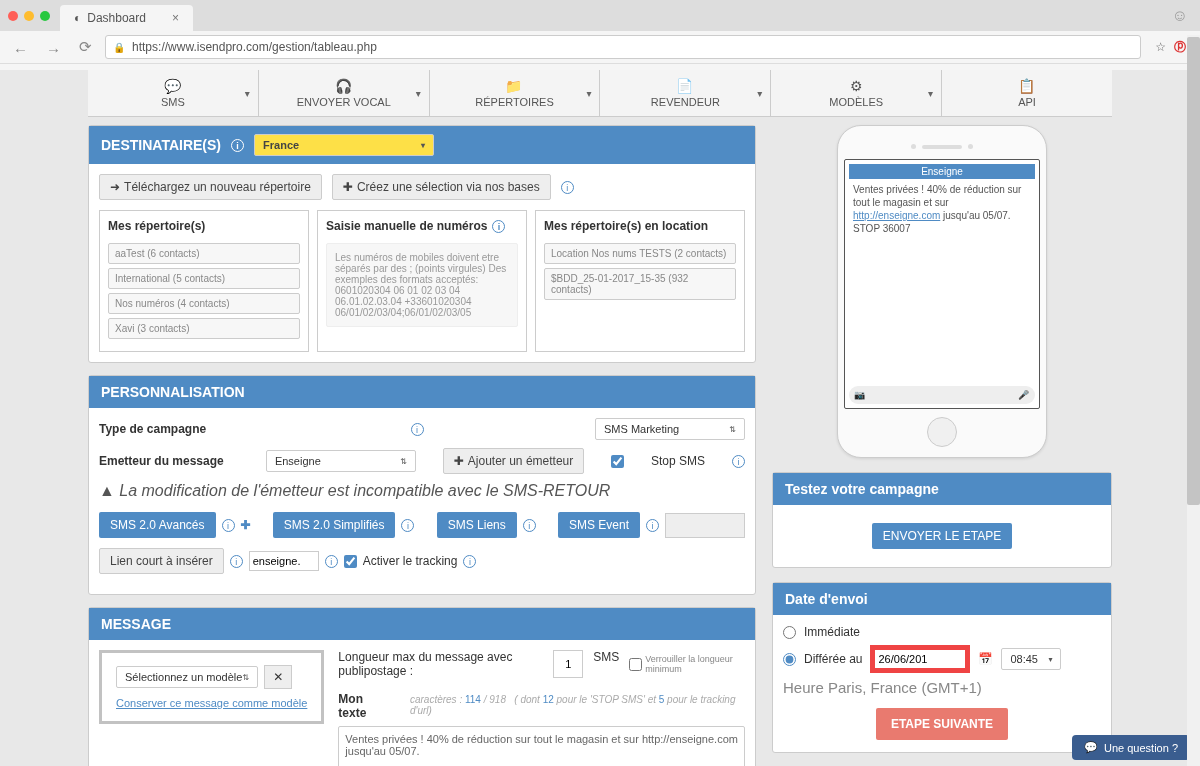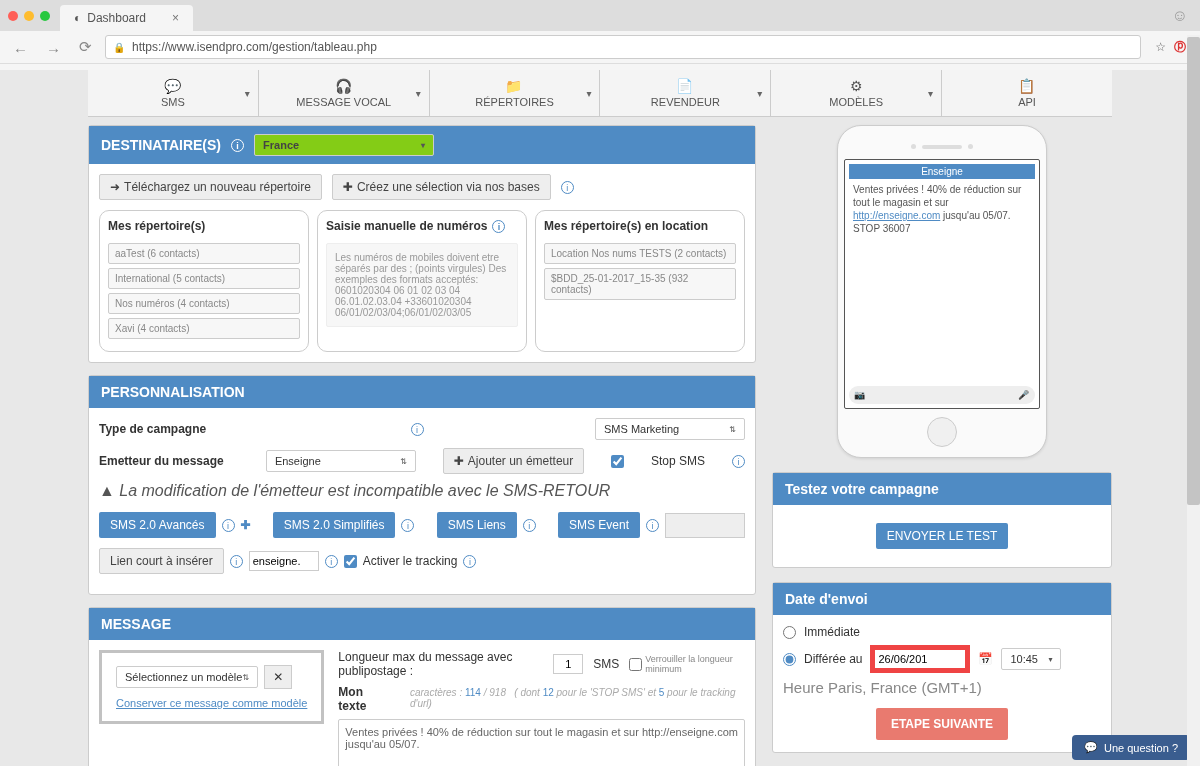--- a/index.html
+++ b/index.html
@@ -51,40 +51,40 @@
 .btn-grey { background:#eee; border-color:#ccc; color:#444; }
 .btn-blue { background:#4f8bc4; color:#fff; }
 .btn-red { background:#e97a6f; color:#fff; font-weight:bold; padding:8px 14px; }
 
 
 .selectbox { display:inline-flex; justify-content:space-between; align-items:center; background:#fff; border:1px solid #ccc; border-radius:2px; padding:4px 8px; font-size:11px; min-width:150px; cursor:pointer; }
 .selectbox .caret { color:#555; font-size:8px; }
 
 
 .dst-cols { display:flex; gap:8px; }
-.dst-col { flex:1; border:1px solid #ccc; border-radius:10px; padding:8px; }
+.dst-col { flex:1; border:1px solid #ccc; border-radius:0; padding:8px; }
 .dst-col-title { font-weight:bold; font-size:12px; margin-bottom:10px; display:flex; align-items:center; gap:5px; }
 .rep-item { border:1px solid #ccc; background:#f7f7f7; padding:4px 6px; font-size:10px; color:#888; margin-bottom:4px; border-radius:2px; }
 .num-help { background:#f7f7f7; border:1px solid #eee; padding:8px; font-size:10px; color:#999; border-radius:2px; }
 
 
 .form-row { display:flex; align-items:center; gap:10px; margin-bottom:8px; font-size:12px;justify-content:space-between; }
 .form-label { font-weight:bold; min-width:140px; }
 .warn-note { font-size:16px; font-style:italic; color:#555; margin-bottom:12px; }
 .pill-row { display:flex; align-items:center; gap:6px; margin-bottom:10px; flex-wrap:wrap; }
 .short-url-input { width:70px; border:1px solid #ccc; padding:3px; font-size:11px; }
 input[type="checkbox"].cb { accent-color:#4f8bc4; }
 
 
 .msg-top { display:flex; gap:14px; align-items:flex-start; }
 .model-box { border:3px solid #c2c2c2; padding:12px 14px; display:flex; flex-direction:column; gap:8px; }
 .model-remove { background:#eee; border:1px solid #ccc; padding:4px 8px; font-size:12px; cursor:pointer; }
 .model-link { color:#4f8bc4; text-decoration:underline; font-size:11px; cursor:pointer; }
 .msg-right { flex:1; }
-.msg-len-row { display:flex; align-items:center; gap:10px; font-size:12px; margin-bottom:7px; }
+.msg-len-row { display:flex; gap:10px; font-size:12px; margin-bottom:14px; }
 .len-input { width:30px; text-align:center; border:1px solid #ccc; padding:3px; font-size:11px; }
 .lock-label { font-size:9px; color:#888; display:flex; align-items:center; gap:3px; }
 .char-info { font-size:10px; color:#aaa; font-style:italic; }
 .char-info .blue { color:#4f8bc4; font-style:normal; }
 .msg-textarea { width:100%; border:1px solid #ccc; border-radius:2px; padding:6px; font-size:11px; color:#666; min-height:50px; resize:none; }
 
 
 .phone { width:210px; background:#fafafa; border:1px solid #ccc; border-radius:24px; padding:18px 6px 10px 6px; margin:0 auto; box-shadow:0 1px 3px rgba(0,0,0,.1); }
 .phone-top { display:flex; justify-content:center; gap:6px; margin-bottom:10px; align-items:center; }
 .phone-speaker { width:40px; height:4px; background:#ddd; border-radius:3px; }
@@ -149,21 +149,21 @@
 <div class="app">
 
   <div class="topnav">
     <div class="topnav-item">
       <span class="topnav-icon">💬</span>
       <span class="topnav-label">SMS</span>
       <span class="topnav-caret">▾</span>
     </div>
     <div class="topnav-item">
       <span class="topnav-icon">🎧</span>
-      <span class="topnav-label">MESSAGE VOCAL</span>
+      <span class="topnav-label">ENVOYER VOCAL</span>
       <span class="topnav-caret">▾</span>
     </div>
     <div class="topnav-item">
       <span class="topnav-icon">📁</span>
       <span class="topnav-label">RÉPERTOIRES</span>
       <span class="topnav-caret">▾</span>
     </div>
     <div class="topnav-item">
       <span class="topnav-icon">📄</span>
       <span class="topnav-label">REVENDEUR</span>
@@ -181,21 +181,21 @@
   </div>
 
   <div class="layout">
 
     <div class="left-col">
 
       <div class="panel">
         <div class="panel-header">
           <span>DESTINATAIRE(S)</span>
           <span class="info-circle">i</span>
-          <div class="selectbox" style="background:#84cc16;color:#444;min-width:180px;">
+          <div class="selectbox" style="background:#fde047;color:#444;min-width:180px;">
             <span>France</span>
             <span class="caret">▾</span>
           </div>
         </div>
         <div class="panel-body">
           <div style="display:flex;gap:10px;margin-bottom:10px;align-items:center;">
             <div class="btn btn-grey">
               <span>➜</span>
               <span>Téléchargez un nouveau répertoire</span>
             </div>
@@ -205,21 +205,21 @@
             </div>
             <span class="info-circle info-blue">i</span>
           </div>
 
           <div class="dst-cols">
             <div class="dst-col">
               <div class="dst-col-title">Mes répertoire(s)</div>
               <div class="rep-item">aaTest (6 contacts)</div>
               <div class="rep-item">International (5 contacts)</div>
               <div class="rep-item">Nos numéros (4 contacts)</div>
-              <div class="rep-item">Xavi (4 contacts)</div>
+              <div class="rep-item">Xavi (3 contacts)</div>
             </div>
             <div class="dst-col">
               <div class="dst-col-title">
                 <span>Saisie manuelle de numéros</span>
                 <span class="info-circle info-blue">i</span>
               </div>
               <div class="num-help">Les numéros de mobiles doivent etre séparés par des ; (points virgules) Des exemples des formats acceptés: 0601020304   06 01 02 03 04 06.01.02.03.04   +33601020304 06/01/02/03/04;06/01/02/03/05</div>
             </div>
             <div class="dst-col">
               <div class="dst-col-title">Mes répertoire(s) en location</div>
@@ -365,41 +365,41 @@
         </div>
         <div class="phone-home"></div>
       </div>
 
       <div class="panel">
         <div class="panel-header">
           <span>Testez votre campagne</span>
         </div>
         <div class="panel-body">
           <div class="center" style="padding:8px 0;">
-            <div class="btn btn-blue">ENVOYER LE TEST</div>
+            <div class="btn btn-blue">ENVOYER LE ETAPE</div>
           </div>
         </div>
       </div>
 
       <div class="panel">
         <div class="panel-header">
           <span>Date d'envoi</span>
         </div>
         <div class="date-body">
           <div class="date-row">
             <input type="radio" name="send" class="radio" style="">
             <span>Immédiate</span>
           </div>
           <div class="date-row">
             <input type="radio" name="send" class="radio" checked="" style="">
             <span>Différée au</span>
             <input class="date-input" value="26/06/201" style="">
             <span style="color:#888;">📅</span>
             <div class="selectbox" style="min-width:60px;">
-              <span>10:45</span>
+              <span>08:45</span>
               <span class="caret">▾</span>
             </div>
           </div>
           <div class="tz-note">Heure Paris, France (GMT+1)</div>
           <div class="center" style="padding:12px 0 2px;">
             <div class="btn btn-red">ETAPE SUIVANTE</div>
           </div>
         </div>
       </div>
 

